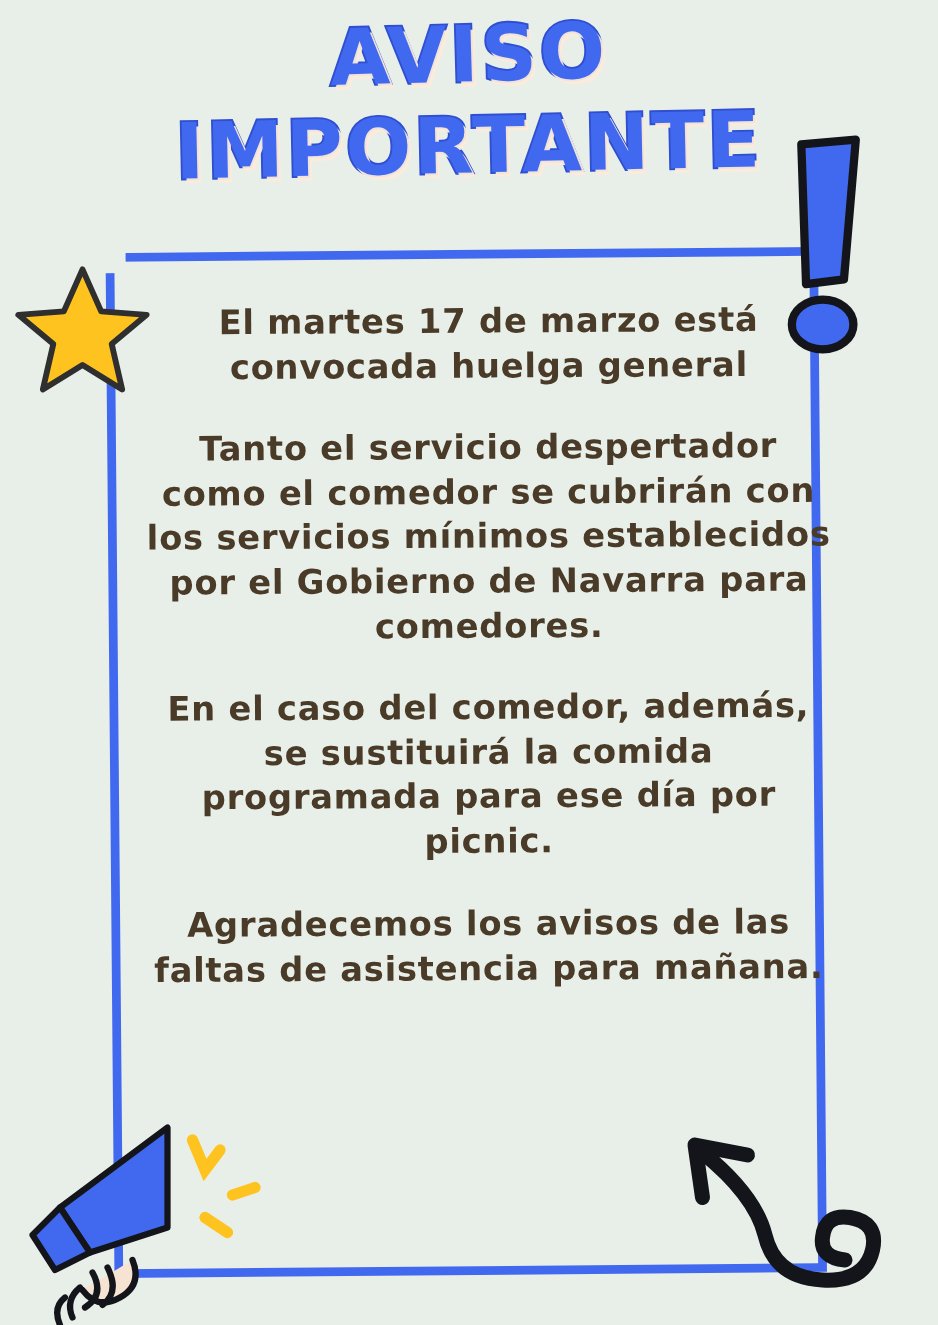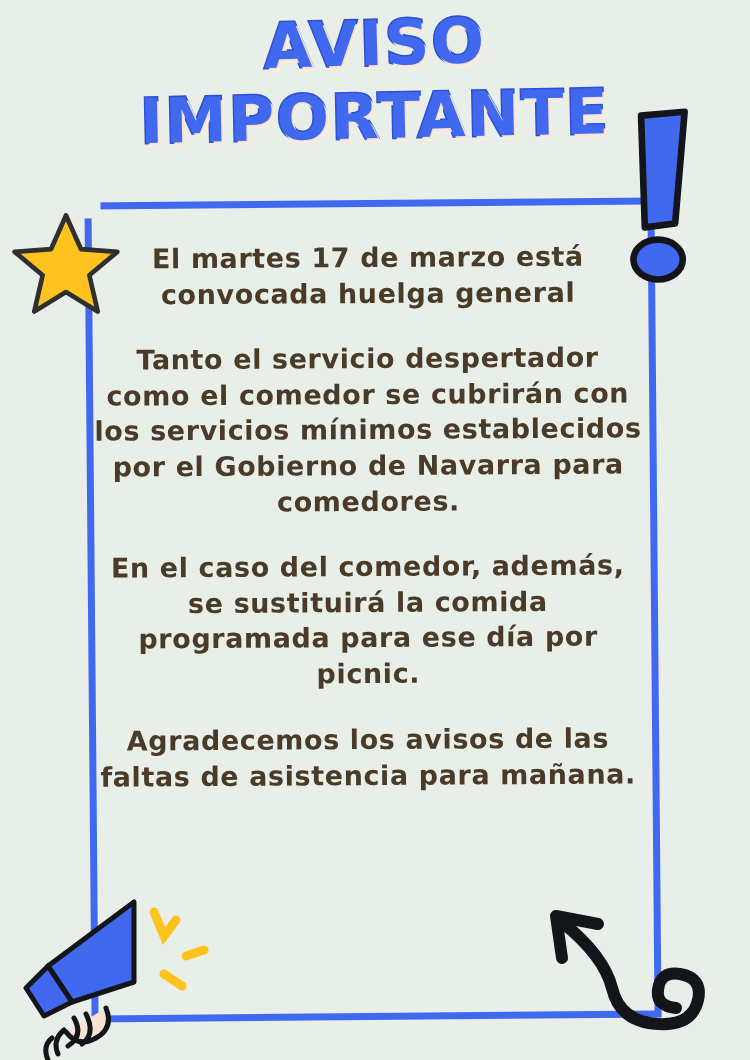--- a/index.html
+++ b/index.html
@@ -69,21 +69,21 @@
     left: -9px;
     top: -9px;
     width: 18px;
     height: 18px;
     background: #e8efe9;
   }
 
   
   .body-text {
     position: absolute;
-    left: 92px;
+    left: 115px;
     top: 240px;
     width: 552px;
     text-align: center;
     z-index: 5;
     color: #4a3a28;
     font-family: "DejaVu Sans", sans-serif;
     font-size: 27px;
     line-height: 1.32;
     letter-spacing: 0.6px;
     font-weight: 600;

